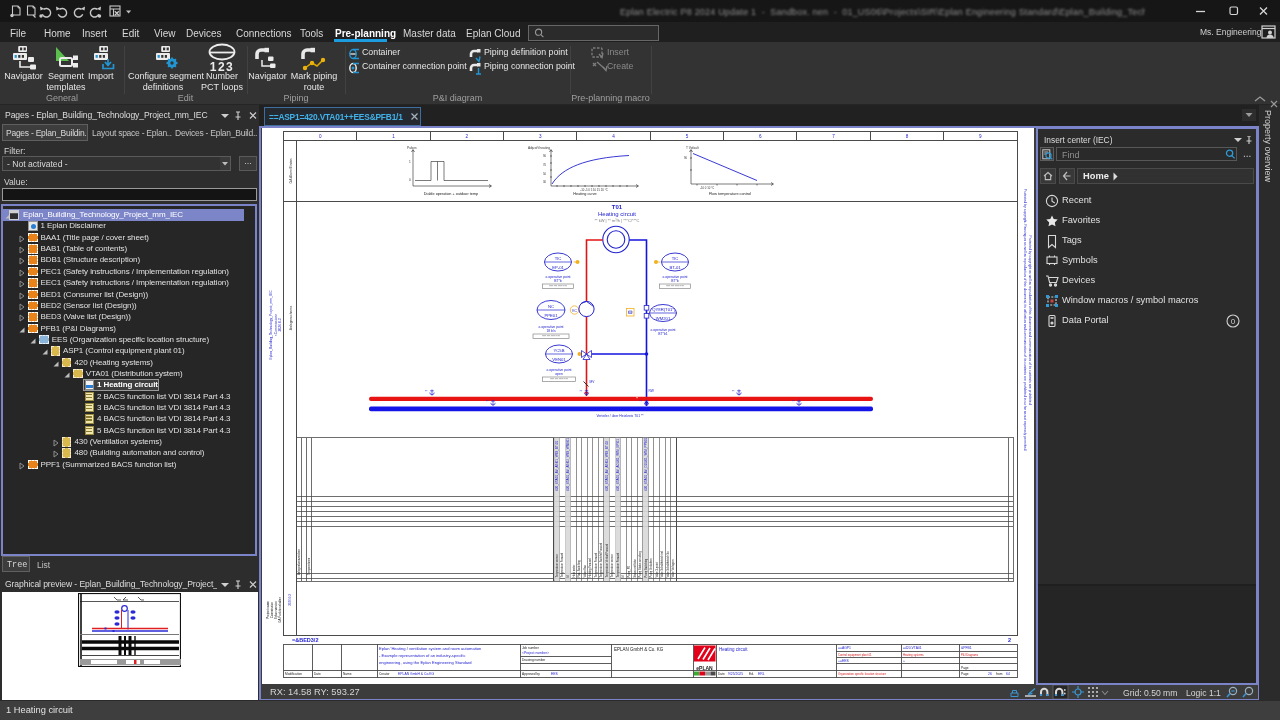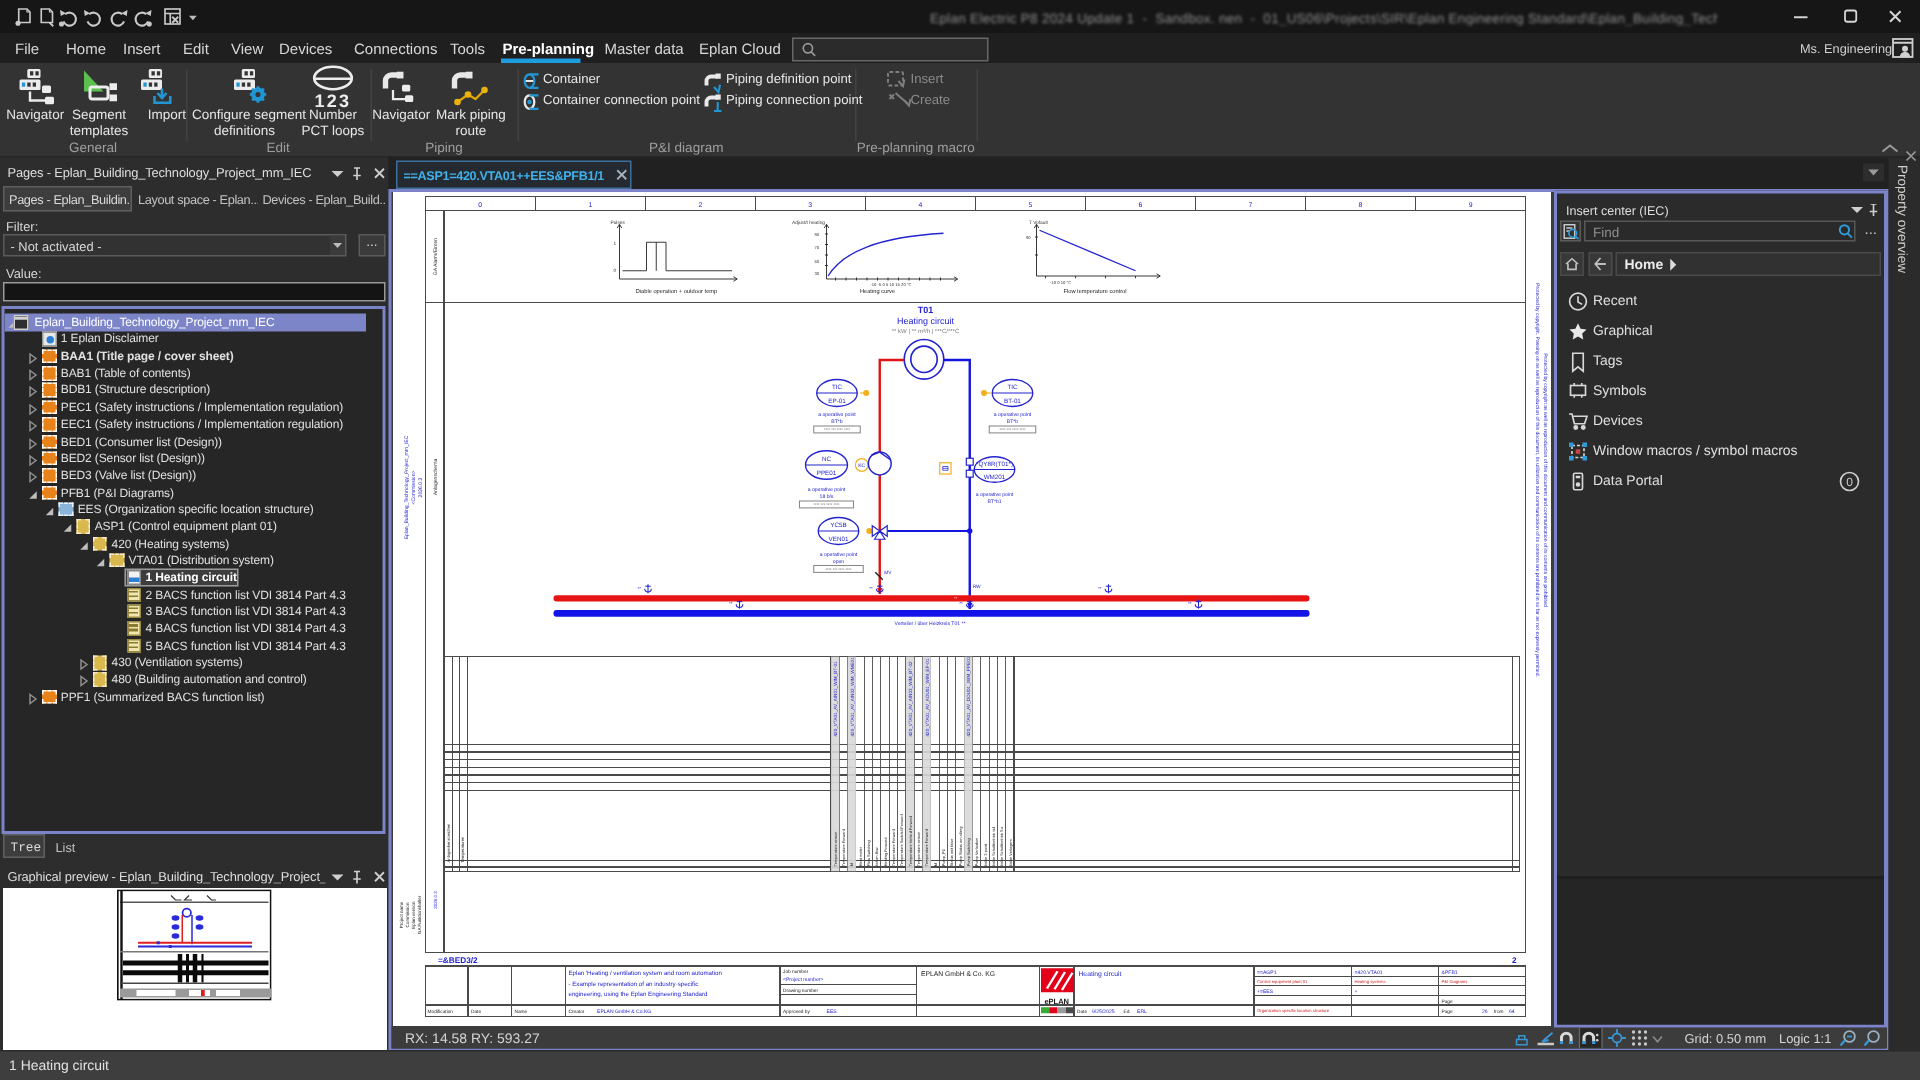--- a/index.html
+++ b/index.html
@@ -91,21 +91,21 @@
 <div class="abs" style="left:570px;top:46px;width:1px;height:48px;background:#424242;"></div>
 <div class="abs" style="left:651px;top:46px;width:1px;height:48px;background:#424242;"></div>
 <div class="txt" style="left:0;top:93px;width:124px;text-align:center;font-size:9px;color:#9f9f9f;">General</div>
 <div class="txt" style="left:124px;top:93px;width:123px;text-align:center;font-size:9px;color:#9f9f9f;">Edit</div>
 <div class="txt" style="left:247px;top:93px;width:98px;text-align:center;font-size:9px;color:#9f9f9f;">Piping</div>
 <div class="txt" style="left:345px;top:93px;width:225px;text-align:center;font-size:9px;color:#9f9f9f;">P&amp;I diagram</div>
 <div class="txt" style="left:570px;top:93px;width:81px;text-align:center;font-size:9px;color:#9f9f9f;">Pre-planning macro</div>
 
 <div class="txt" style="left:0px;top:71px;width:47px;text-align:center;font-size:9px;color:#e6e6e6;">Navigator</div>
 <div class="txt" style="left:40px;top:71px;width:52px;text-align:center;font-size:9px;color:#e6e6e6;line-height:11px;">Segment<br>templates</div>
-<div class="txt" style="left:88px;top:71px;width:36px;text-align:right;font-size:9px;color:#e6e6e6;">Import</div>
+<div class="txt" style="left:88px;top:71px;width:36px;text-align:left;font-size:9px;color:#e6e6e6;">Import</div>
 <div class="txt" style="left:128px;top:71px;width:70px;text-align:center;font-size:9px;color:#e6e6e6;line-height:11px;">Configure segment<br>definitions</div>
 <div class="txt" style="left:198px;top:71px;width:48px;text-align:center;font-size:9px;color:#e6e6e6;line-height:11px;">Number<br>PCT loops</div>
 <div class="txt" style="left:244px;top:71px;width:47px;text-align:center;font-size:9px;color:#e6e6e6;">Navigator</div>
 <div class="txt" style="left:286px;top:71px;width:56px;text-align:center;font-size:9px;color:#e6e6e6;line-height:11px;">Mark piping<br>route</div>
 
 <div class="txt" style="left:362px;top:47px;font-size:8.8px;color:#e6e6e6;">Container</div>
 <div class="txt" style="left:362px;top:61px;font-size:8.8px;color:#e6e6e6;">Container connection point</div>
 <div class="txt" style="left:484px;top:47px;font-size:8.8px;color:#e6e6e6;">Piping definition point</div>
 <div class="txt" style="left:484px;top:61px;font-size:8.8px;color:#e6e6e6;">Piping connection point</div>
 <div class="txt" style="left:607px;top:47px;font-size:8.8px;color:#8a8a8a;">Insert</div>
@@ -231,21 +231,21 @@
       </svg>
 <div class="abs" style="left:6px;top:2.0px;width:9.5px;height:9.5px;background:#2f2f2f;border:1px solid #cfcfcf;box-shadow:inset 0 2.2px 0 #cfcfcf;"></div>
 <div class="txt" style="left:20.0px;top:2.0px;color:#ffffff;">Eplan_Building_Technology_Project_mm_IEC</div>
 <div class="abs" style="left:25.0px;top:13.3px;width:9.5px;height:9.5px;background:#e8e8e8;border:1px solid #9a9a9a;"></div>
 <div class="abs" style="left:28.0px;top:16.4px;width:5px;height:5px;border-radius:50%;background:#2a7fd4;"></div>
 <div class="txt" style="left:37.5px;top:13.3px;">1 Eplan Disclaimer</div>
 <svg class="abs" style="left:15.0px;top:26.7px" width="8" height="8" viewBox="0 0 8 8">
         <path d="M2,1 l4,3 -4,3 z" fill="none" stroke="#8f8f8f" stroke-width="1"></path>
       </svg>
 <div class="abs" style="left:25.0px;top:24.7px;width:9.5px;height:9.5px;background:#e8821a;border:1px dashed #fff;box-shadow:inset 0 0 0 2px rgba(140,70,10,.0), inset 2px 2px 0 0 rgba(0,0,0,0);"></div>
-<div class="txt" style="left:37.5px;top:24.7px;font-weight:bold;">BAA1 (Title page / cover sheet)</div>
+<div class="txt" style="left:37.5px;top:24.7px;">BAA1 (Title page / cover sheet)</div>
 <svg class="abs" style="left:15.0px;top:38.0px" width="8" height="8" viewBox="0 0 8 8">
         <path d="M2,1 l4,3 -4,3 z" fill="none" stroke="#8f8f8f" stroke-width="1"></path>
       </svg>
 <div class="abs" style="left:25.0px;top:36.0px;width:9.5px;height:9.5px;background:#e8821a;border:1px dashed #fff;box-shadow:inset 0 0 0 2px rgba(140,70,10,.0), inset 2px 2px 0 0 rgba(0,0,0,0);"></div>
 <div class="txt" style="left:37.5px;top:36.0px;">BAB1 (Table of contents)</div>
 <svg class="abs" style="left:15.0px;top:49.4px" width="8" height="8" viewBox="0 0 8 8">
         <path d="M2,1 l4,3 -4,3 z" fill="none" stroke="#8f8f8f" stroke-width="1"></path>
       </svg>
 <div class="abs" style="left:25.0px;top:47.4px;width:9.5px;height:9.5px;background:#e8821a;border:1px dashed #fff;box-shadow:inset 0 0 0 2px rgba(140,70,10,.0), inset 2px 2px 0 0 rgba(0,0,0,0);"></div>
 <div class="txt" style="left:37.5px;top:47.4px;">BDB1 (Structure description)</div>
@@ -827,21 +827,21 @@
 <div class="abs" style="left:1059px;top:168px;width:16px;height:16px;background:#383838;border:1px solid #4a4a4a;"></div>
 <svg class="abs" style="left:1062px;top:171px;" width="10" height="10" viewBox="0 0 10 10">
       <path d="M5,1 L1.5,5 5,9 M1.5,5 h7" fill="none" stroke="#bdbdbd" stroke-width="1.2"></path>
     </svg>
 <div class="abs" style="left:1077px;top:168px;width:177px;height:16px;background:#313131;border:1px solid #4a4a4a;"></div>
 <div class="txt" style="left:1083px;top:171px;font-size:9.3px;font-weight:bold;color:#ececec;">Home</div>
 <svg class="abs" style="left:1112px;top:172px;" width="7" height="9" viewBox="0 0 7 9">
       <path d="M1.5,0.5 l4,4 -4,4 z" fill="#dcdcdc"></path>
     </svg>
 <div class="txt" style="left:1062px;top:195px;font-size:9.3px;color:#e0e0e0;">Recent</div>
-<div class="txt" style="left:1062px;top:215px;font-size:9.3px;color:#e0e0e0;">Graphical</div>
+<div class="txt" style="left:1062px;top:215px;font-size:9.3px;color:#e0e0e0;">Favorites</div>
 <div class="txt" style="left:1062px;top:235px;font-size:9.3px;color:#e0e0e0;">Tags</div>
 <div class="txt" style="left:1062px;top:255px;font-size:9.3px;color:#e0e0e0;">Symbols</div>
 <div class="txt" style="left:1062px;top:275px;font-size:9.3px;color:#e0e0e0;">Devices</div>
 <div class="txt" style="left:1062px;top:295px;font-size:9.3px;color:#e0e0e0;">Window macros / symbol macros</div>
 <div class="txt" style="left:1062px;top:315px;font-size:9.3px;color:#e0e0e0;">Data Portal</div>
 <svg class="abs" style="left:1045px;top:194px;" width="14" height="140" viewBox="0 0 14 140">
   <g fill="none" stroke="#d8d8d8" stroke-width="1.1">
     <circle cx="7" cy="7" r="5.6"></circle>
         <path d="M7,3.5 v3.8 l2.8,1.6"></path>
     <path d="M7,21.5 l1.7,3.6 4,.5 -2.9,2.8 .7,3.9 -3.5,-1.9 -3.5,1.9 .7,-3.9 -2.9,-2.8 4,-.5 z" fill="#e8e8e8" stroke="none"></path>

